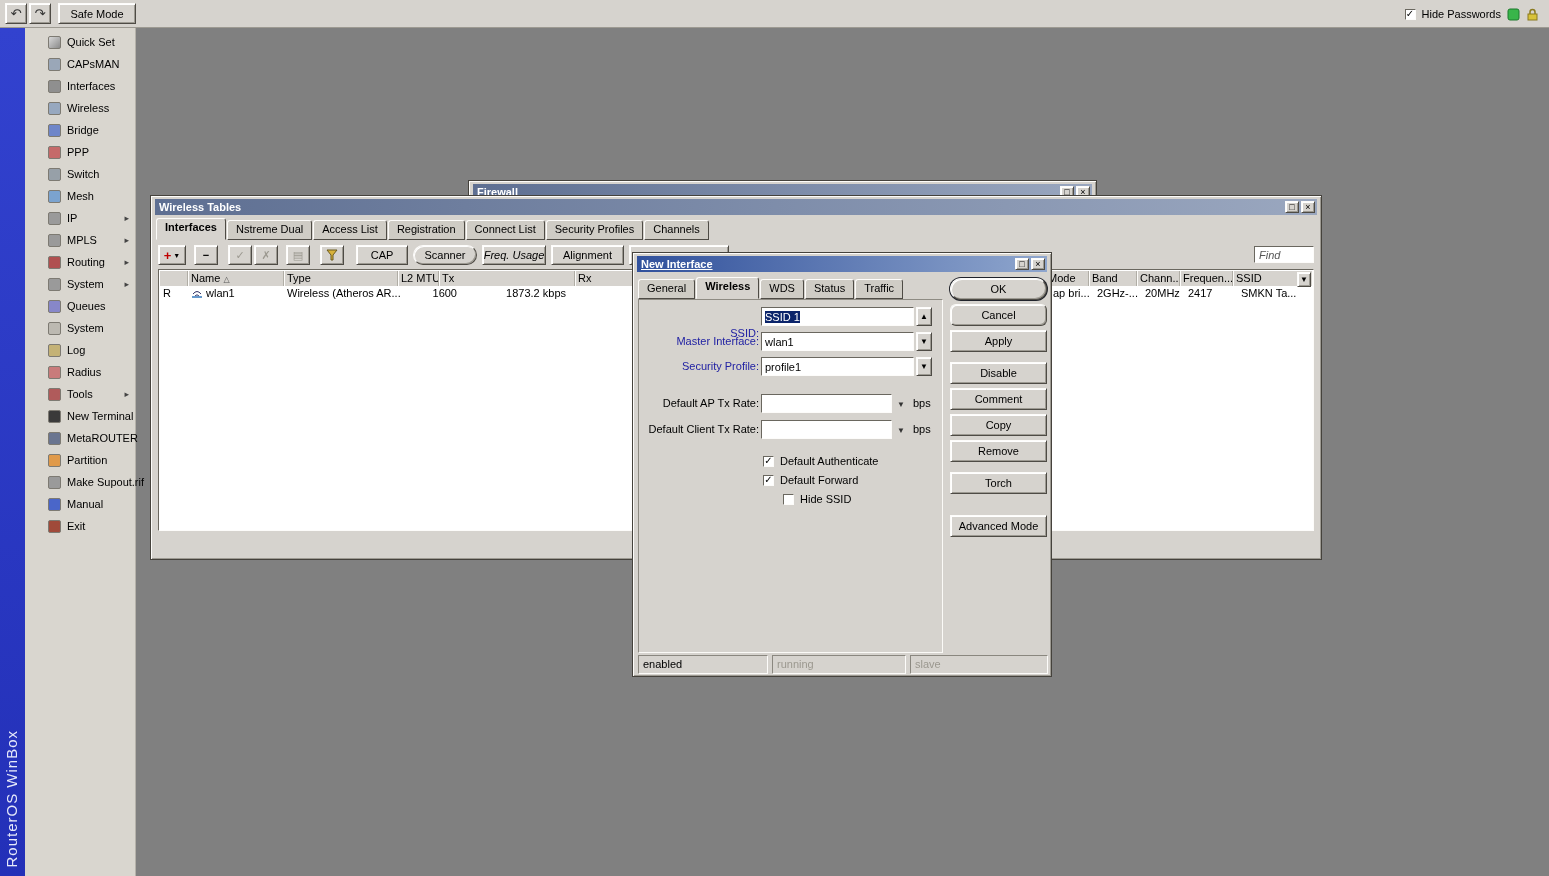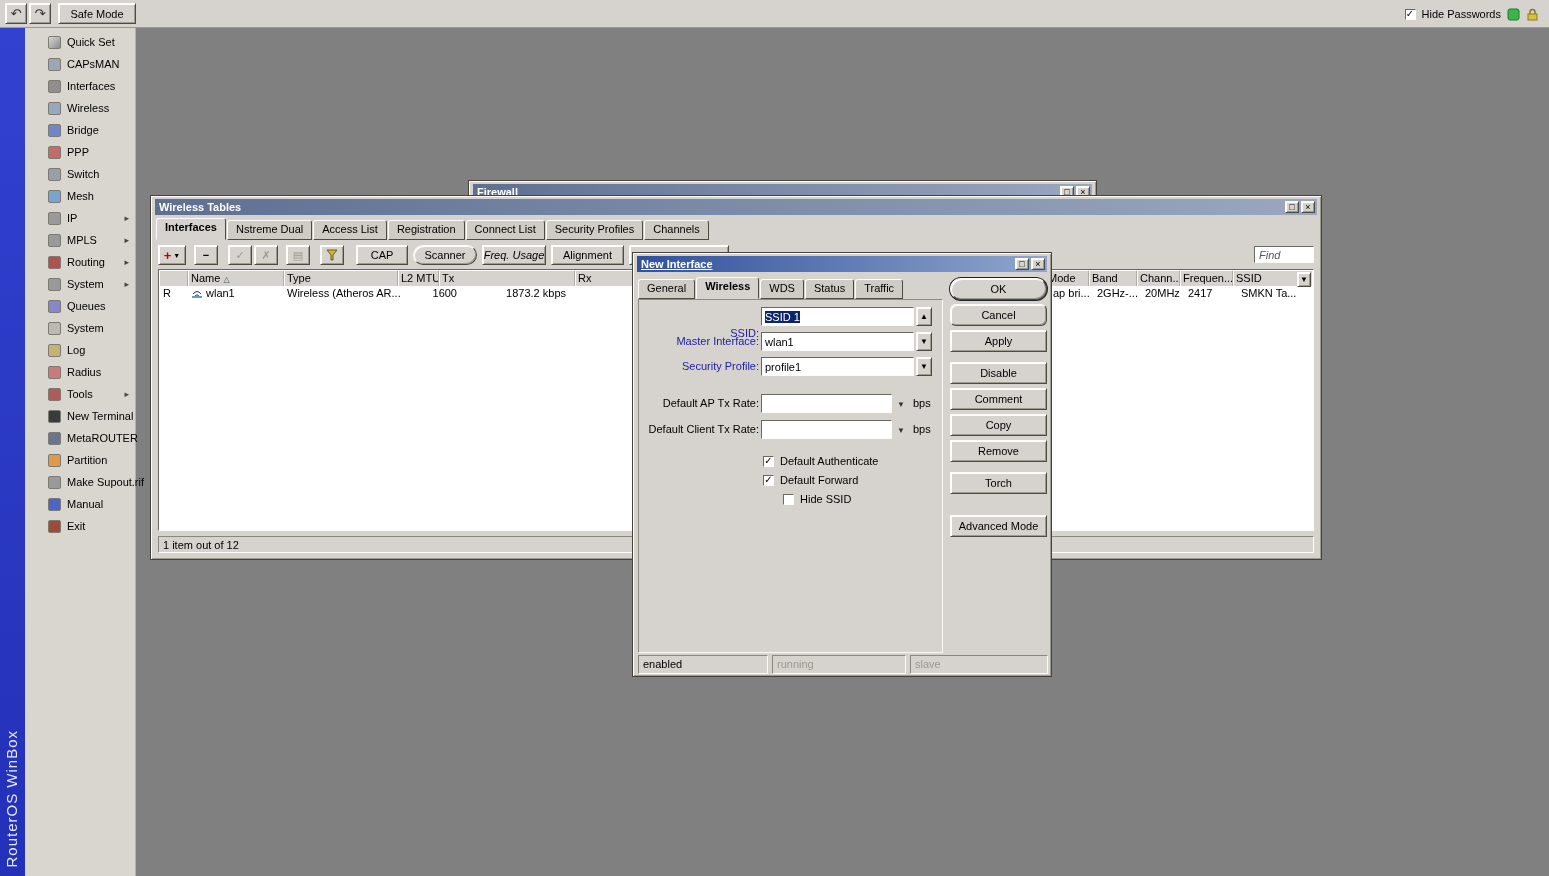--- a/index.html
+++ b/index.html
@@ -348,23 +348,20 @@
         <span class="td num" style="width:120px; padding-right:14px;">1873.2 kbps</span>
         <span class="td" style="width:470px;"></span>
         <span class="td" style="width:44px;">ap bri...</span>
         <span class="td" style="width:48px;">2GHz-...</span>
         <span class="td" style="width:43px;">20MHz</span>
         <span class="td" style="width:53px;">2417</span>
         <span class="td" style="flex:1;">SMKN Ta...</span>
       </div>
     </div>
 
-    <div class="sunkengray wt-status">
-      <span>1 item out of 12</span>
-    </div>
   </div>
 
   <div class="win" style="left:632px; top:252px; width:420px; height:425px; z-index:3;">
     <div class="titlebar active">
       <span>New Interface</span>
       <div class="tb-btns">
         <div class="btn tb-btn">
             <span>□</span>
           </div>
         <div class="btn tb-btn">

